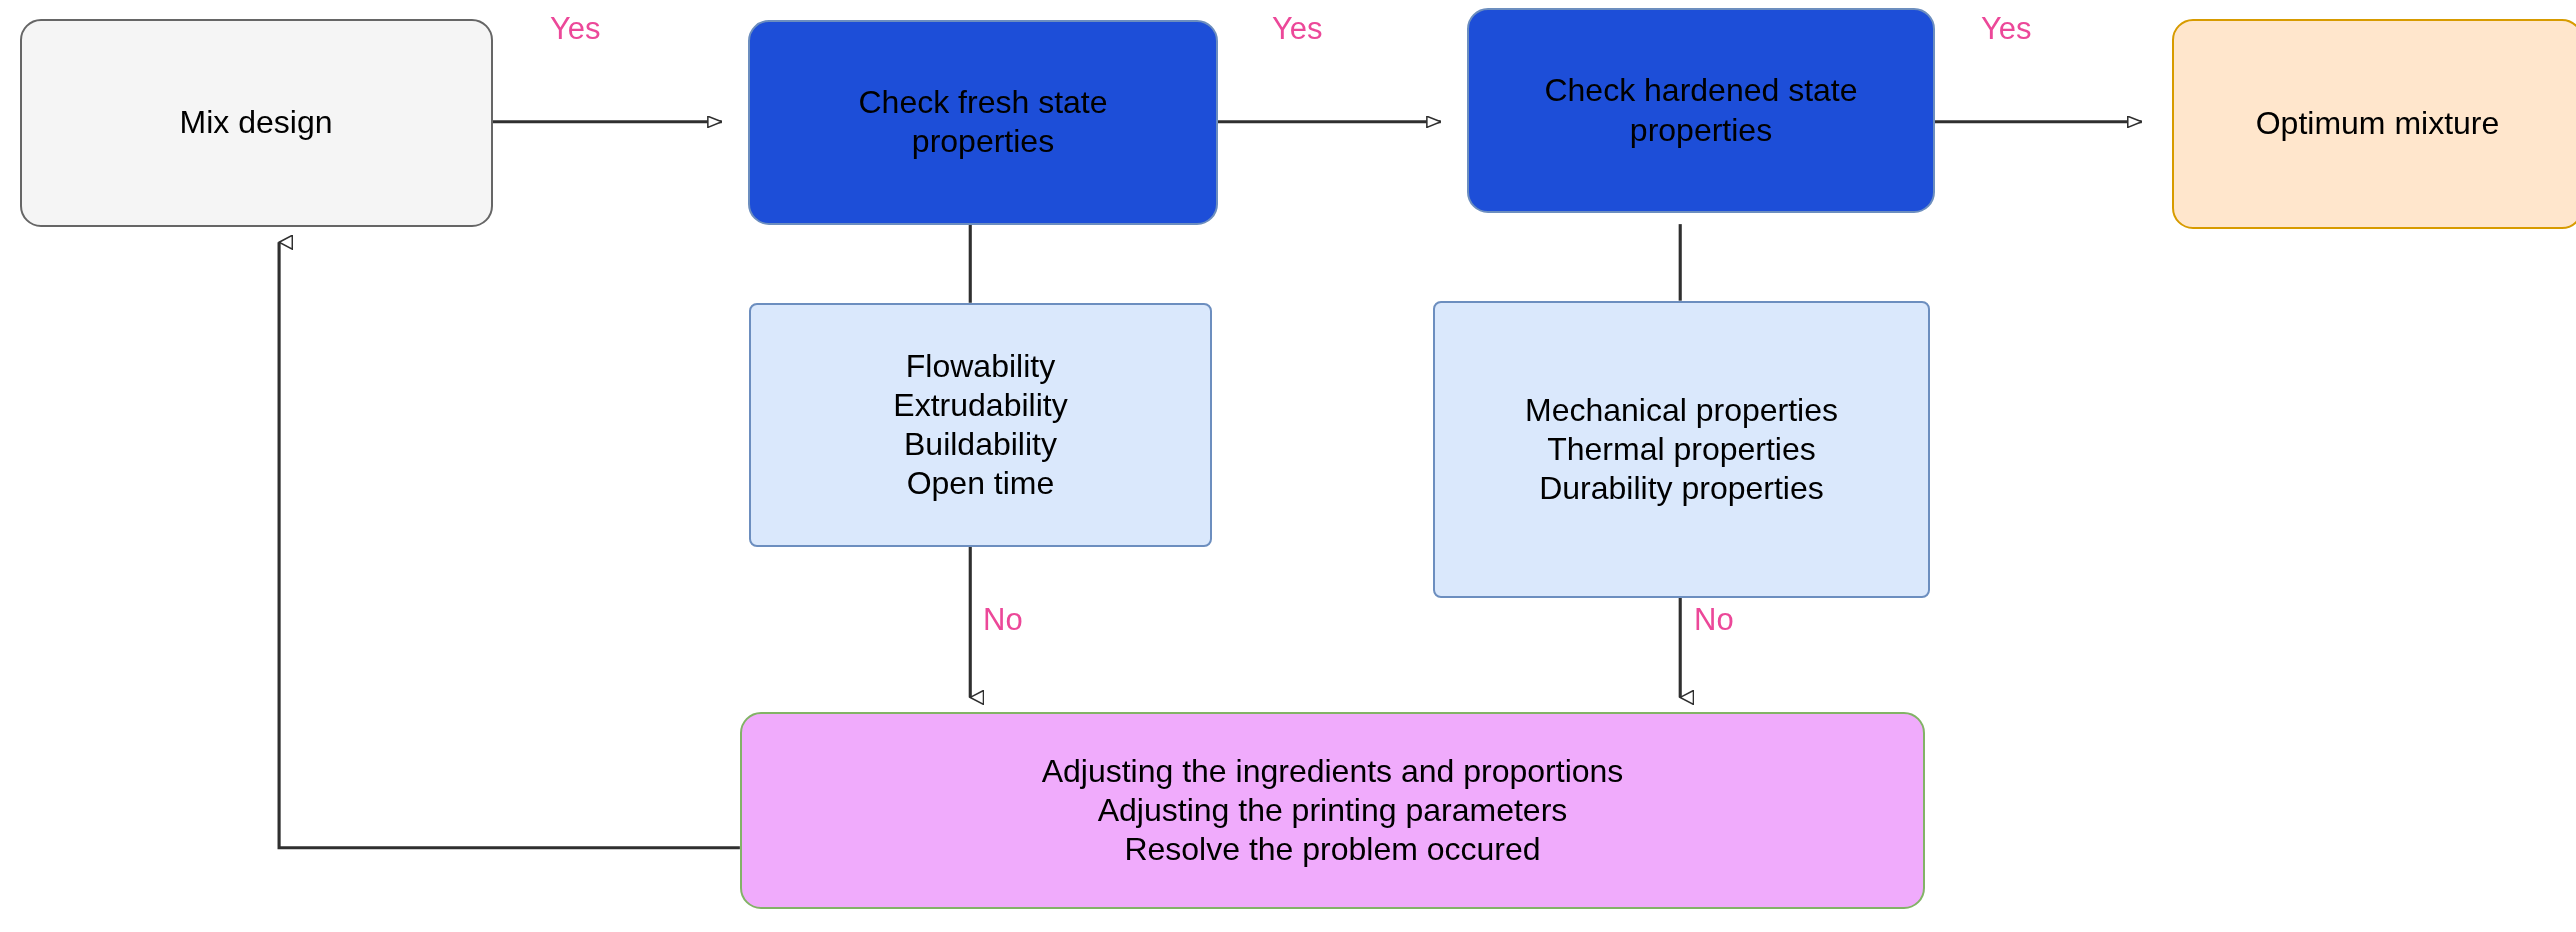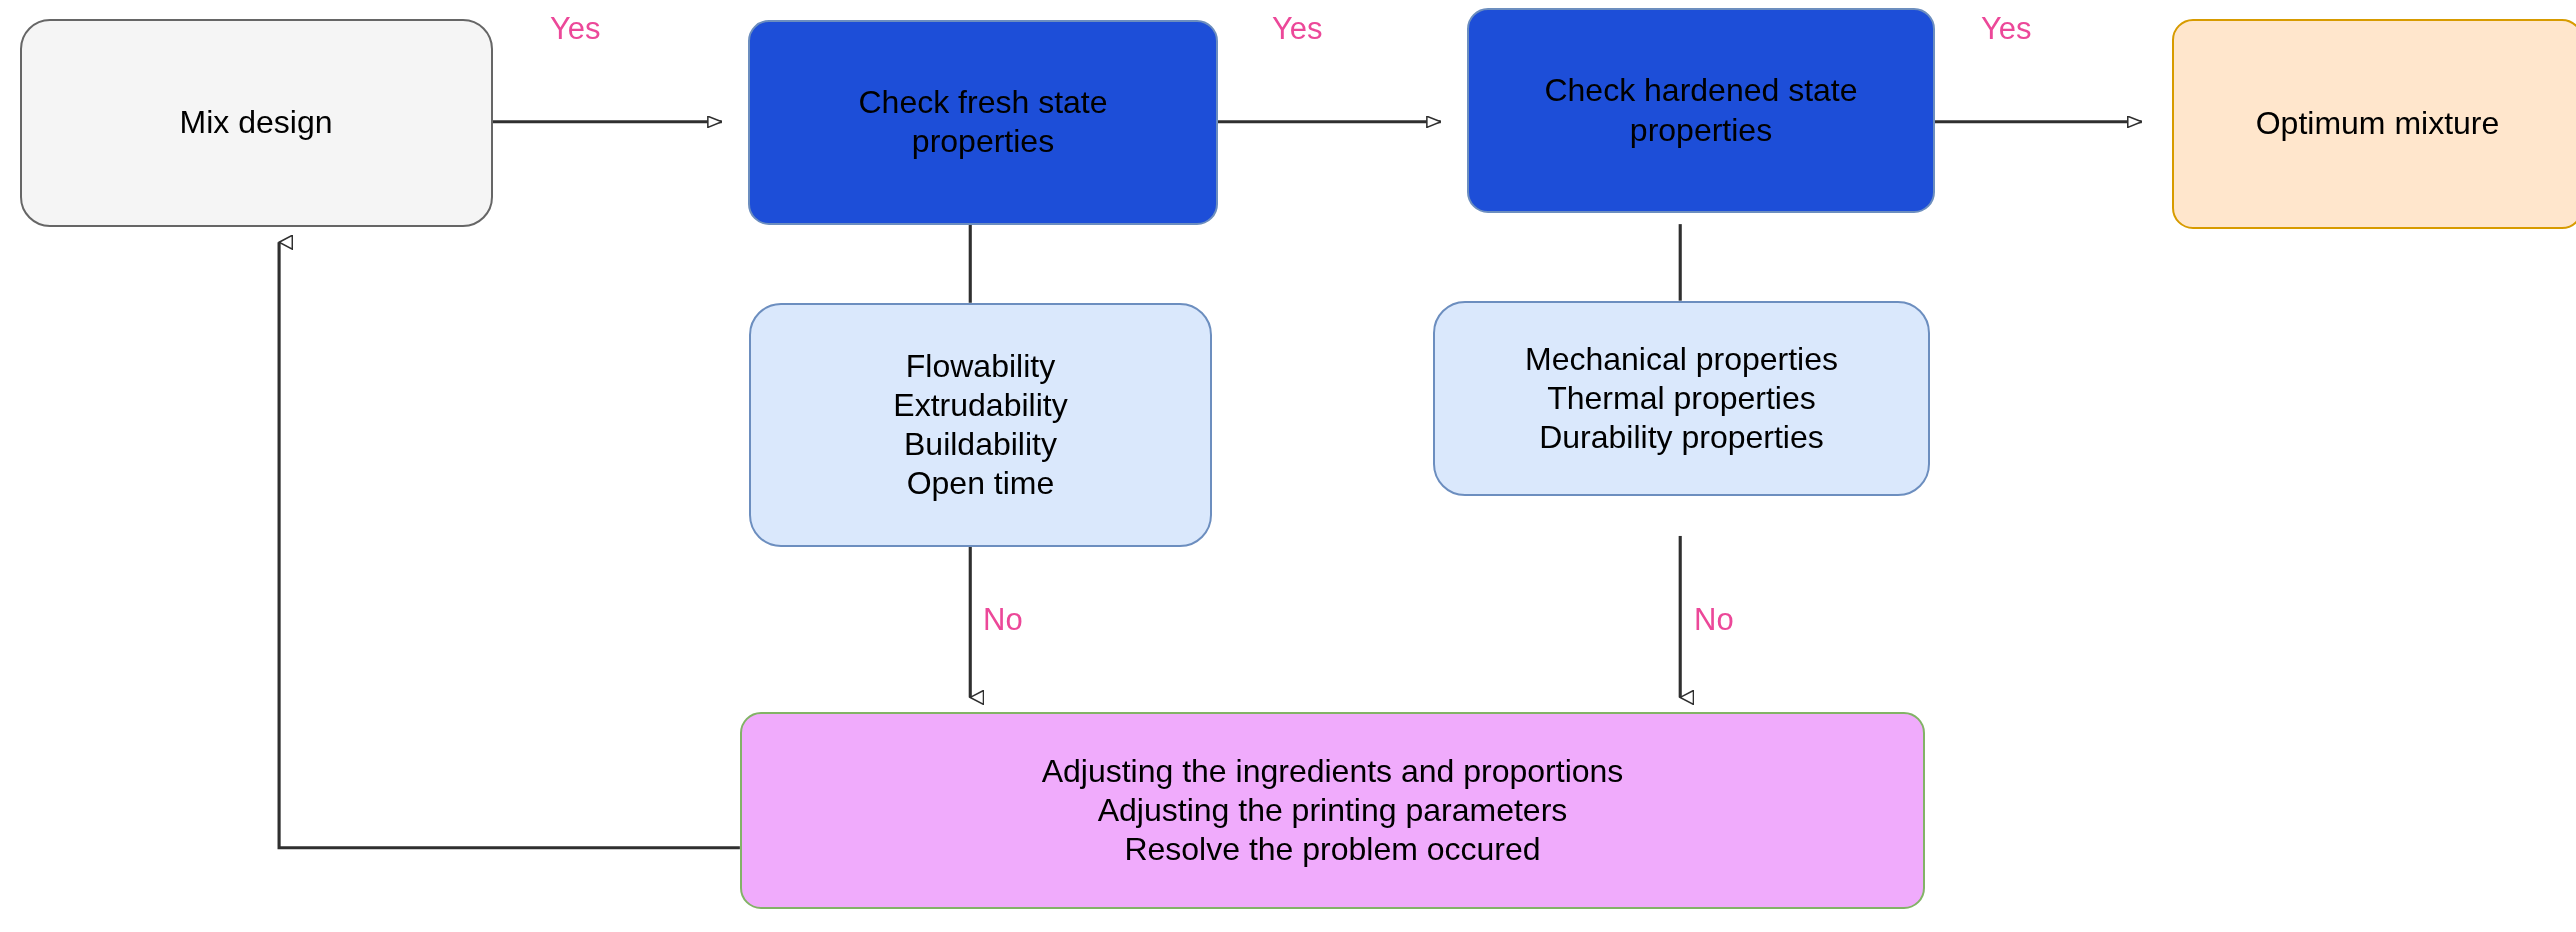--- a/index.html
+++ b/index.html
@@ -24,32 +24,32 @@
     justify-content: center;
     text-align: center;
     color: #000000;
     line-height: 1.22;
     white-space: pre-line;
     z-index: 3;
   }
   .node-start {
     background: #f5f5f5;
     border: 2.1px solid #666666;
-    border-radius: 30px;
+    border-radius: 21px;
   }
   .node-check {
     background: #1d4ed8;
     border: 2.1px solid #6c8ebf;
     border-radius: 21px;
     margin-left: 13px;
   }
   .node-detail {
     background: #dae8fc;
     border: 2.1px solid #6c8ebf;
-    border-radius: 32px;
+    border-radius: 8px;
   }
   .node-end {
     background: #ffe6cc;
     border: 2.1px solid #d79b00;
     border-radius: 21px;
   }
   .node-action {
     background: #f0abfc;
     border: 2.1px solid #82b366;
     border-radius: 21px;
@@ -114,21 +114,21 @@
 properties</div>
 
   <div class="node node-detail" style="left:749px; top:303px; width:463px; height:244px; font-size:32px;">Flowability
 Extrudability
 Buildability
 Open time</div>
 
   <div class="node node-check" style="left:1454px; top:8px; width:468px; height:205px; font-size:32px;">Check hardened state
 properties</div>
 
-  <div class="node node-detail" style="left:1433px; top:301px; width:497px; height:195px; font-size:32px;">Mechanical properties
+  <div class="node node-detail" style="left:1433px; top:301px; width:497px; height:297px; font-size:32px;">Mechanical properties
 Thermal properties
 Durability properties</div>
 
   <div class="node node-end" style="left:2155px; top:19px; width:411px; height:210px; font-size:32px;margin-left:17px;">Optimum mixture</div>
 
   <div class="node node-action" style="left:740px; top:712px; width:1185px; height:197px; font-size:32px;">Adjusting the ingredients and proportions
 Adjusting the printing parameters
 Resolve the problem occured</div>
 
   <div class="edge-label" style="left:550px; top:11px; font-size:31px;">Yes</div>

